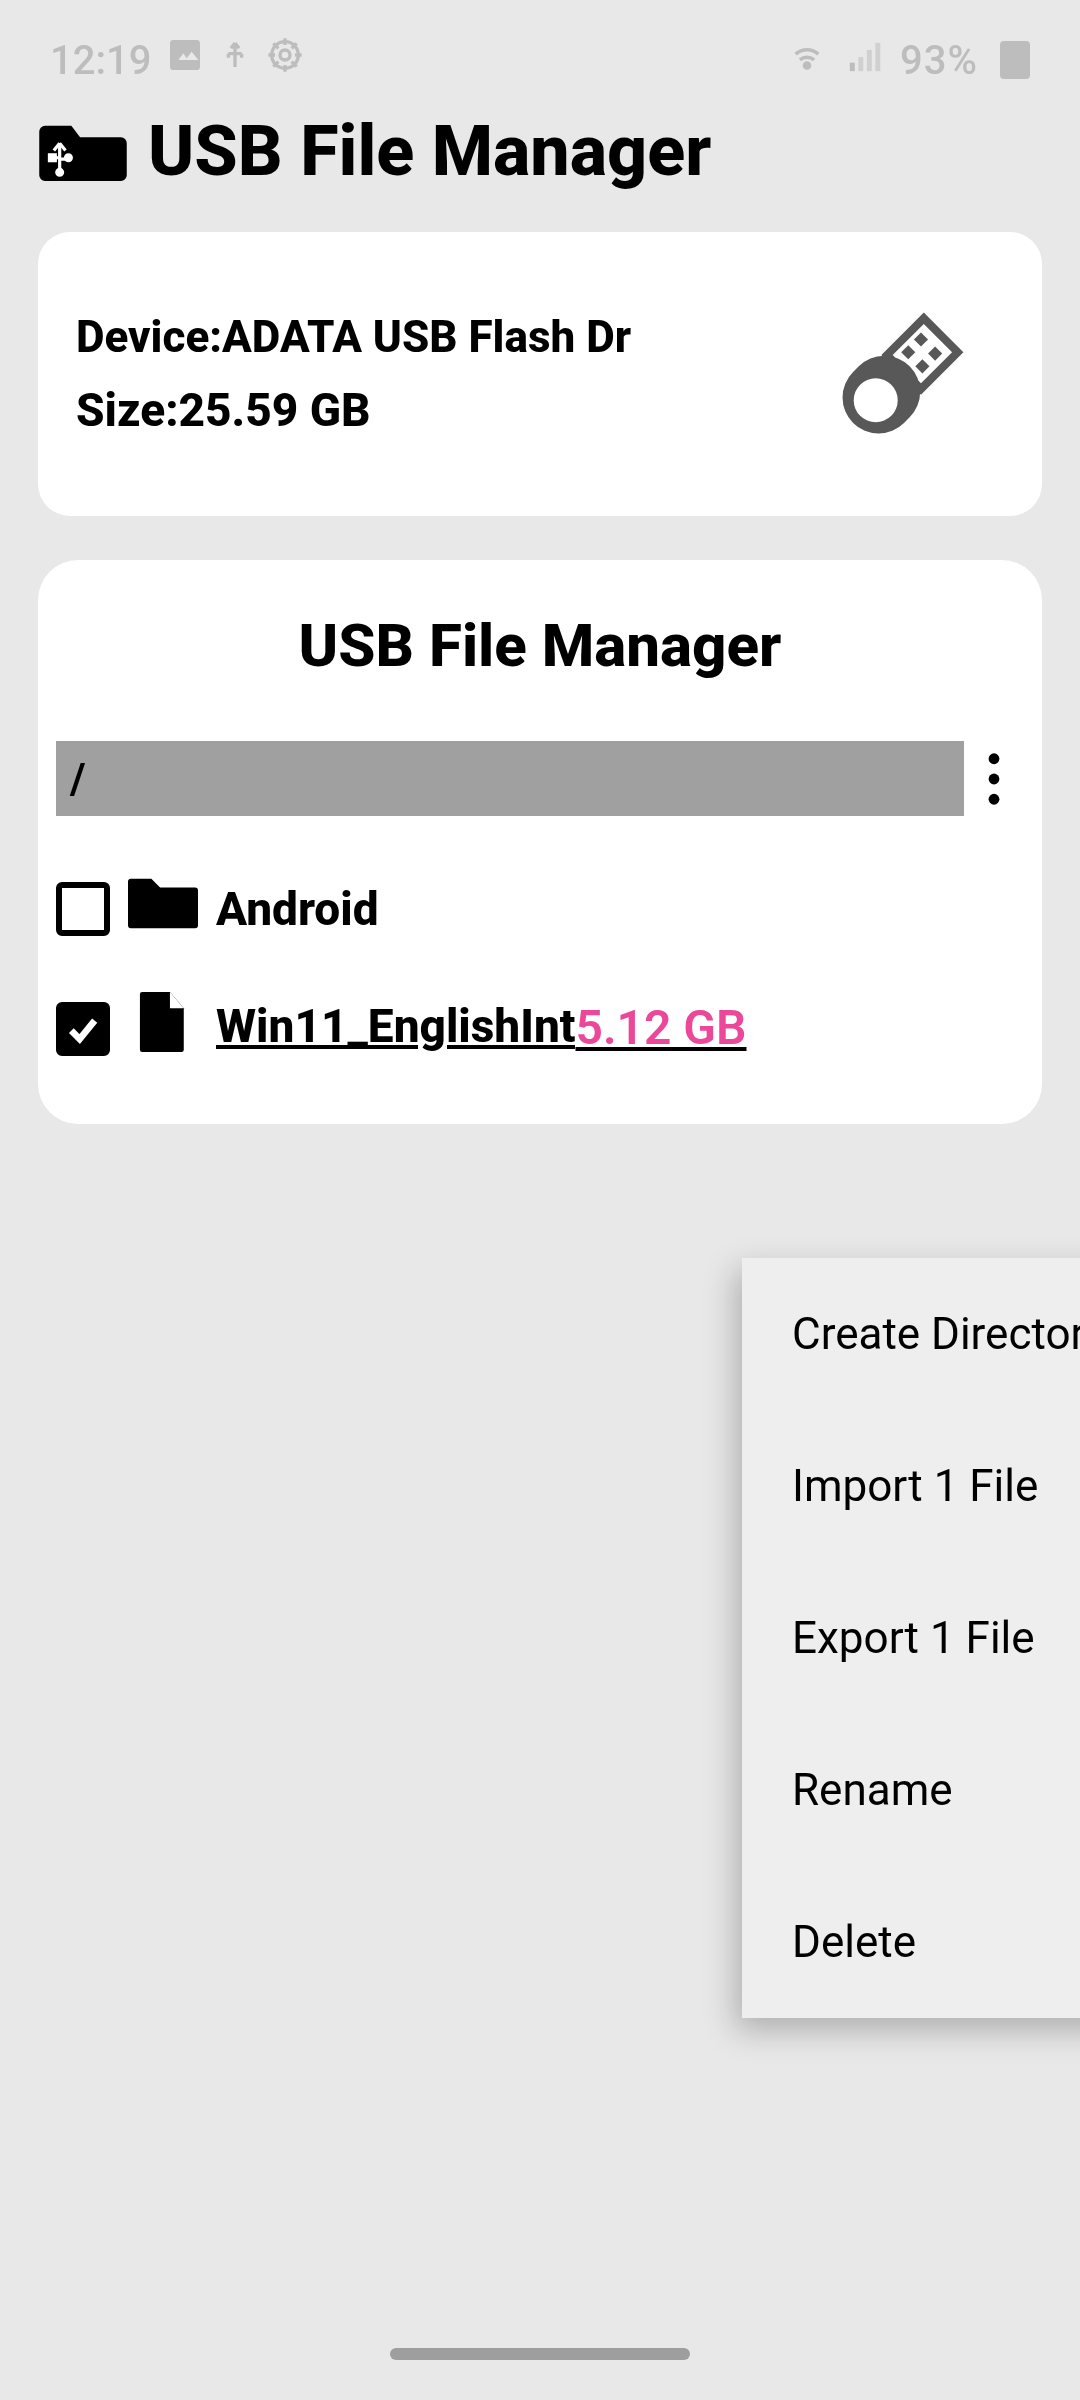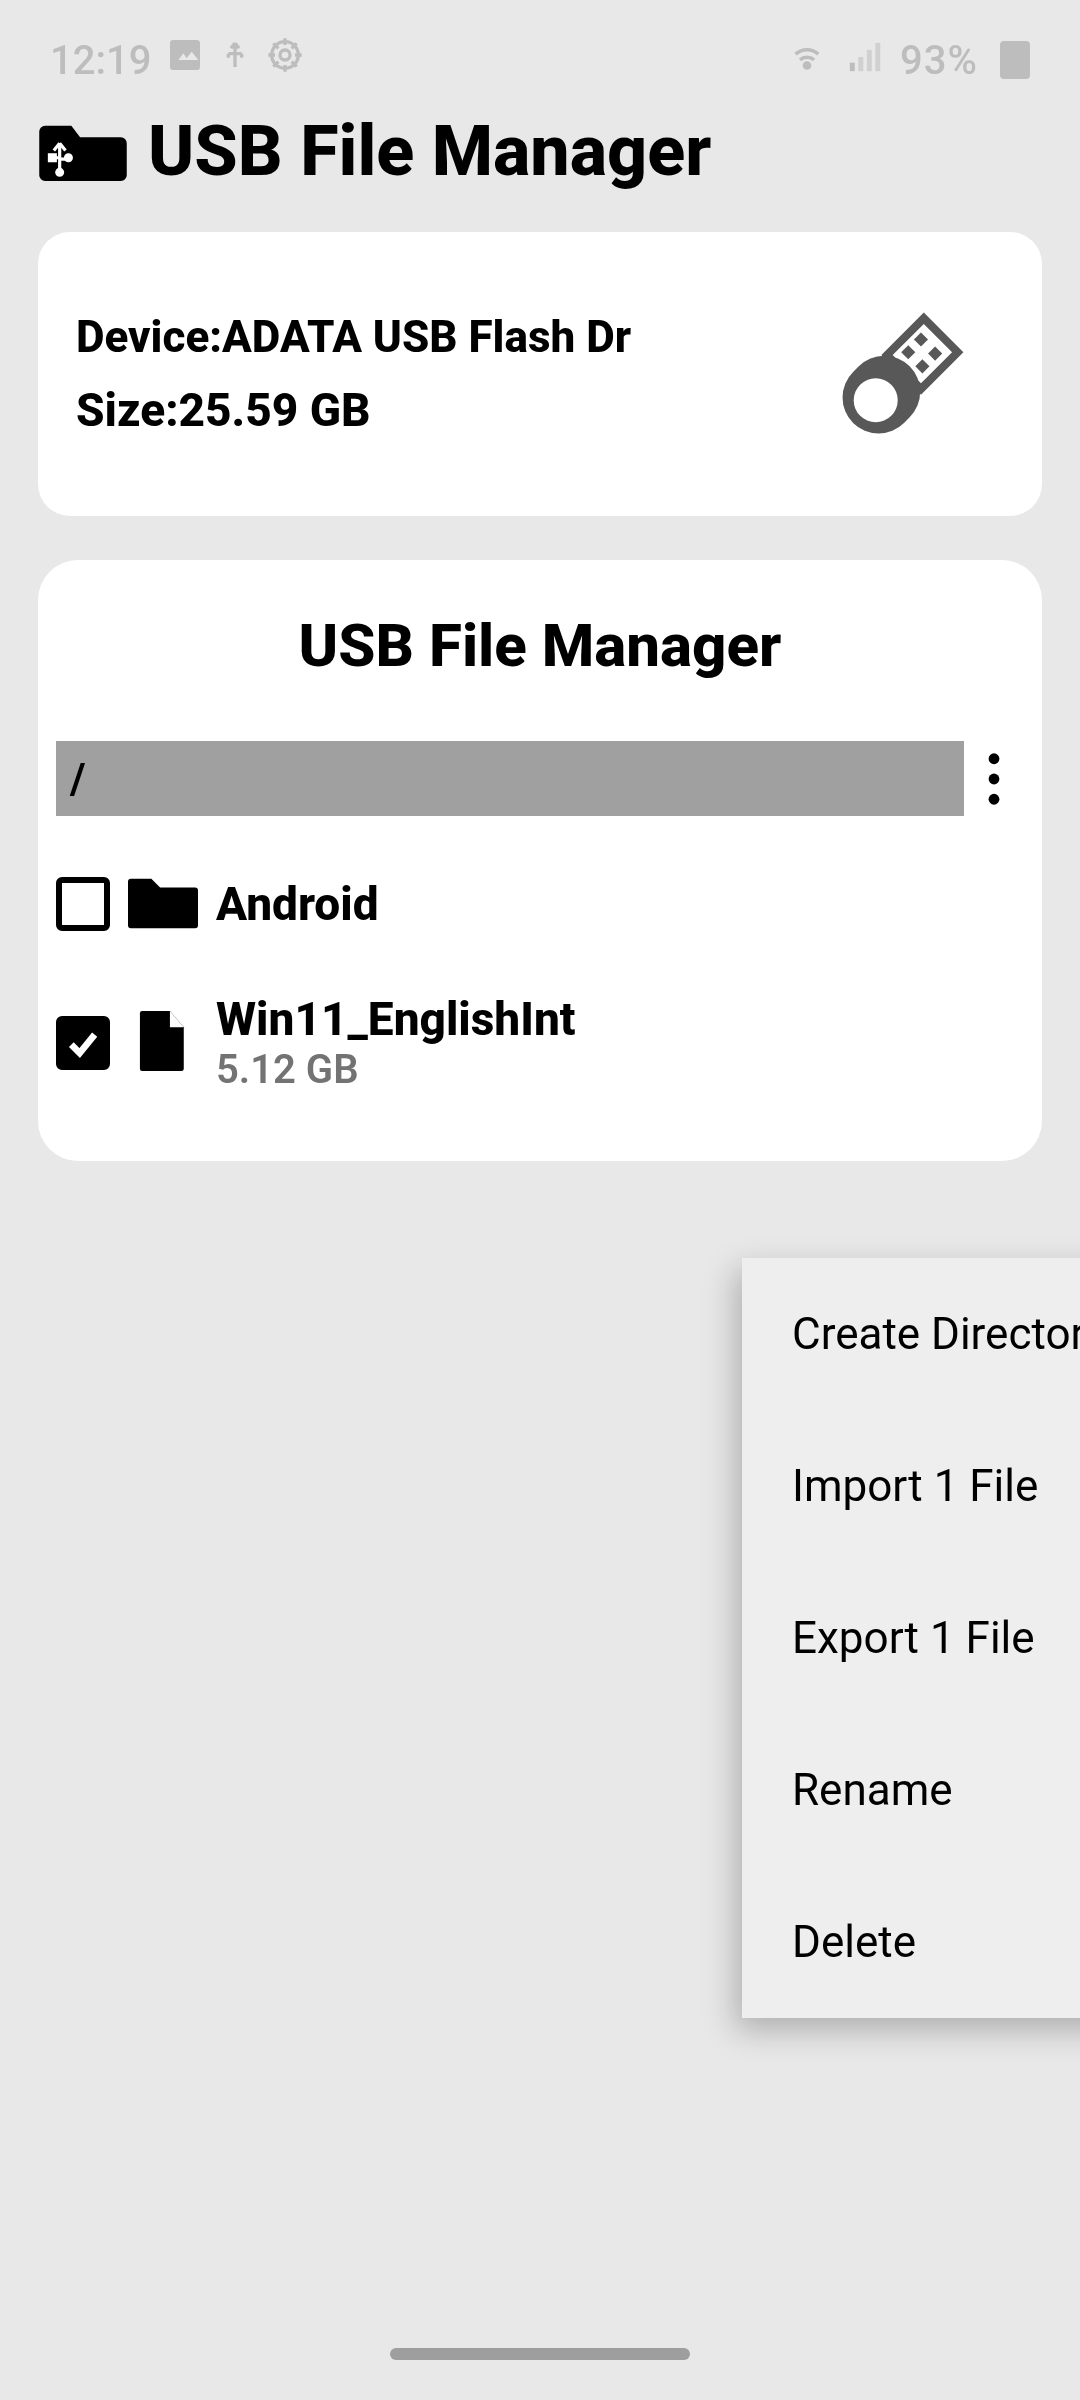--- a/index.html
+++ b/index.html
@@ -38,29 +38,29 @@
     .device-size { font-size:46px; font-weight:800; color:#000; }
     .usb-drive-icon { width:200px; height:200px; flex-shrink:0; }
 
     
     .file-card { background:#fff; border-radius:40px; margin: 44px 38px 0 38px; padding: 40px 0 40px 0; position:relative; }
     .file-card-title { font-size:60px; font-weight:800; text-align:center; padding: 10px 0 60px 0; }
     .path-row { display:flex; align-items:center; padding: 0 18px 0 18px; }
     .path-bar { flex:1; background:#a0a0a0; padding: 0px 14px; font-size:42px; font-weight:700; color:#000; height:75px; display:flex; align-items:center; }
     .kebab { width:60px; display:flex; justify-content:center; align-items:center; font-size:44px; }
     .file-list { padding: 28px 18px 0 18px; }
-    .file-item { display:flex; align-items:center; gap:18px; padding: 28px 0; }
+    .file-item { display:flex; align-items:flex-end; gap:18px; padding: 28px 0; }
     .file-check { width:54px; height:54px; border: 6px solid #000; border-radius:6px; display:flex; align-items:center; justify-content:center; flex-shrink:0;}
     .file-check.checked { background:#000; }
     .file-check.checked svg { display:block; }
     .file-check svg { display:none; }
     .file-icon { width:70px; height:60px; flex-shrink:0; }
-    .file-info { display:flex; flex-direction:column; min-width:0; }
+    .file-info { display:flex; flex-direction:row; min-width:0;text-decoration:underline; }
     .file-name { font-size:46px; font-weight:800; color:#000; white-space:nowrap; overflow:hidden; text-overflow:clip; max-width:430px; }
-    .file-size { font-size:40px; color:#737373; font-weight:600; }
+    .file-size { font-size:48px; color:#ec4899; font-weight:600; }
 
     
     .menu {
       position:absolute; top:1258px; left:742px; width:680px; background:#eeeeee;
       box-shadow: -6px 12px 30px rgba(0,0,0,0.25); z-index:10;
     }
     .menu-item { padding: 50px 50px; font-size:44px; color:#000; }
 
     
     .nav-handle { position:absolute; bottom:40px; left:50%; transform:translateX(-50%); width:300px; height:12px; background:#9e9e9e; border-radius:10px; }

